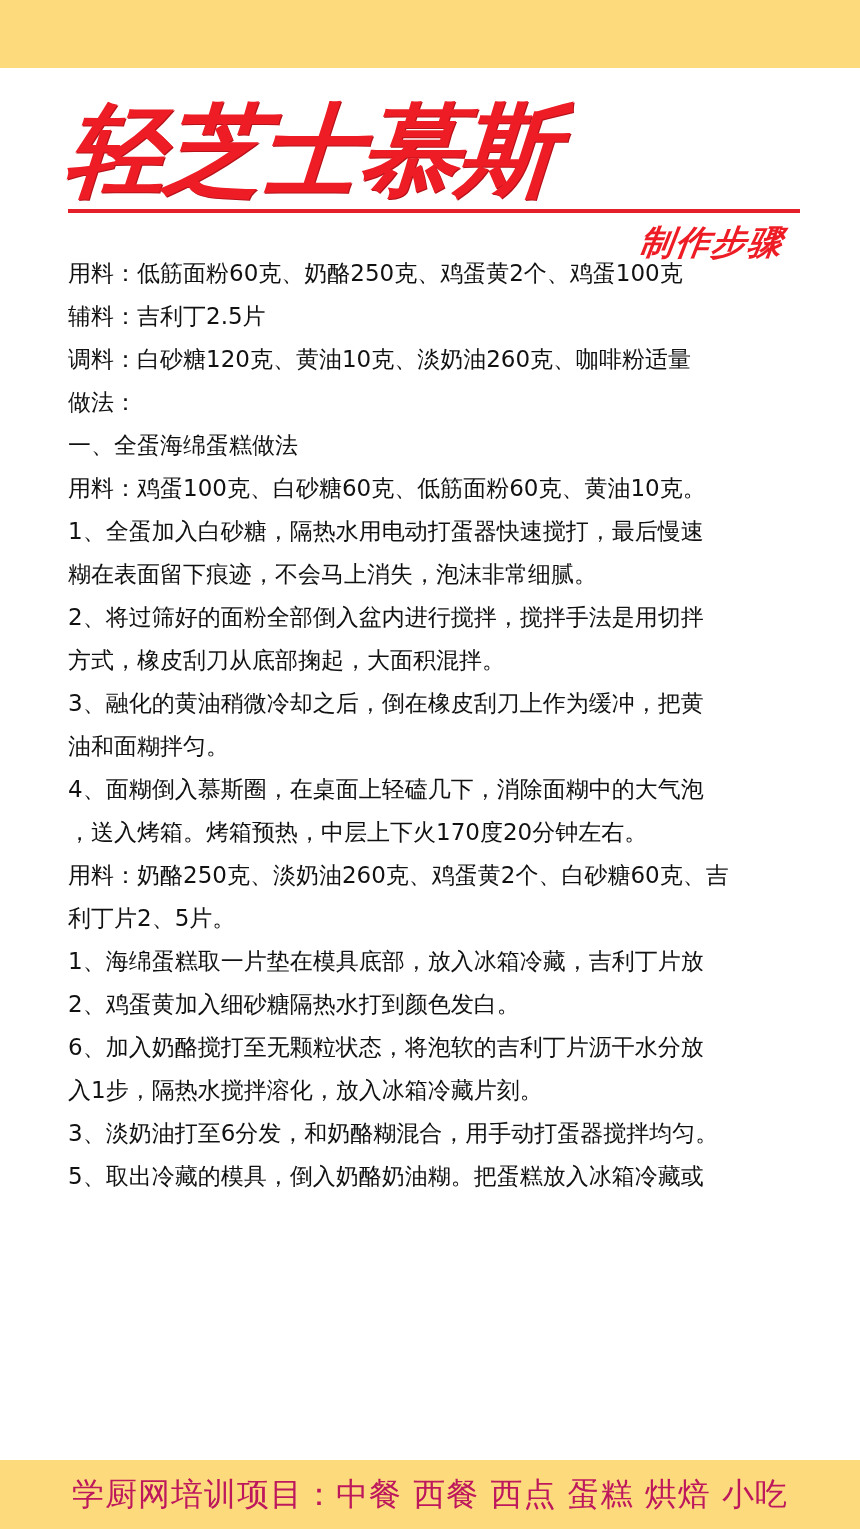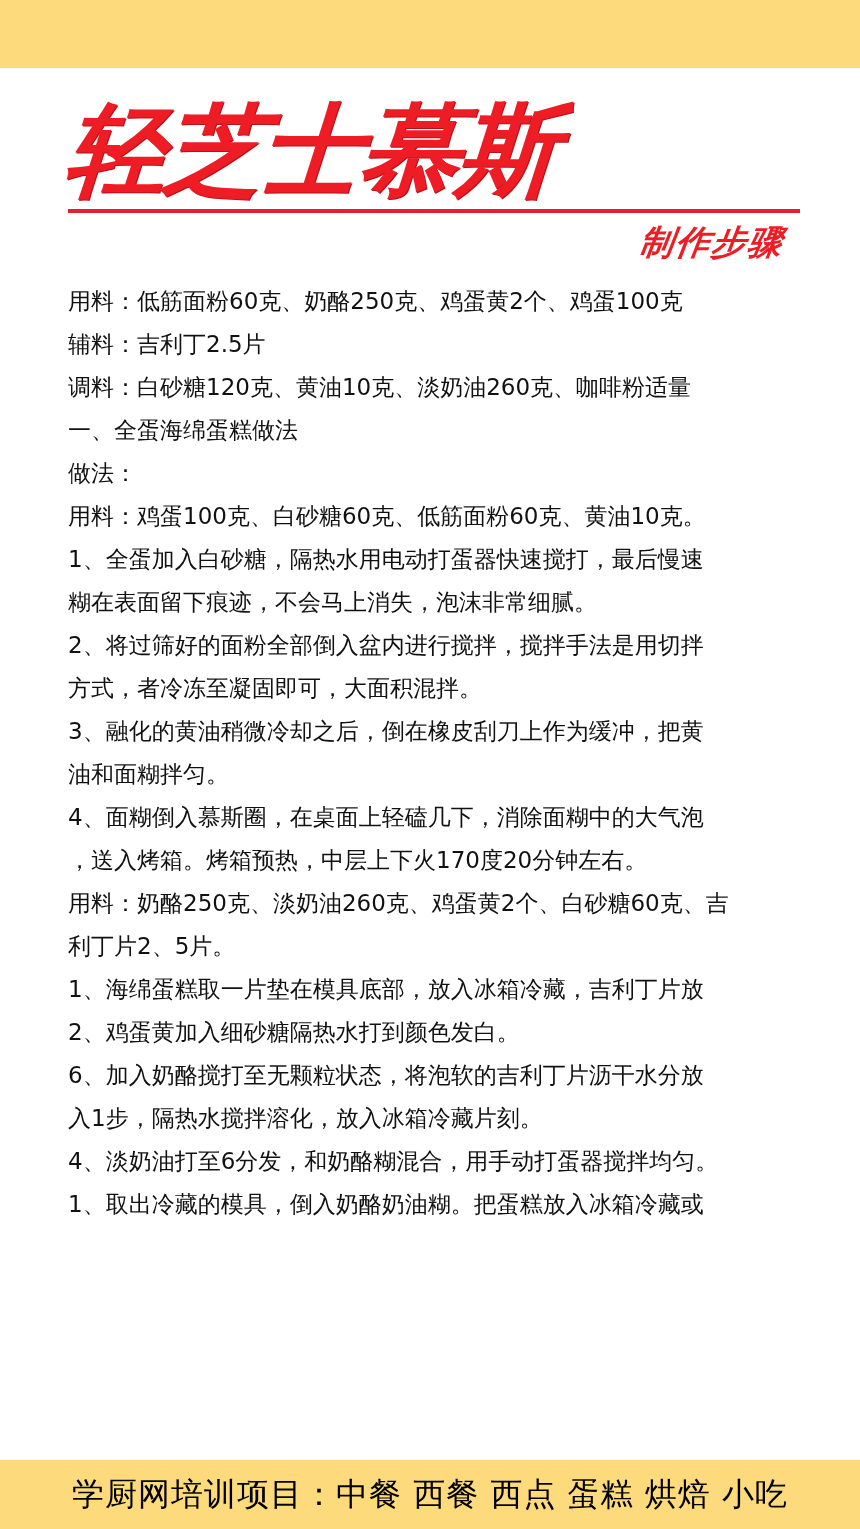--- a/index.html
+++ b/index.html
@@ -5,55 +5,55 @@
   html, body { margin:0; padding:0; }
   body { width:860px; height:1529px; background:#FFFFFF; position:relative; overflow:hidden;
          font-family:"DejaVu Sans", "Liberation Sans", sans-serif; color:#111; }
   .top-band { position:absolute; left:0; top:0; width:860px; height:68px; background:#FDDB7D; }
   .title { position:absolute; left:66px; top:96px; font-size:100px; font-weight:bold; color:#EE1C25;
            letter-spacing:-2px; line-height:110px; font-style:italic; transform:skewX(-4deg);
            font-family:"DejaVu Sans", sans-serif; text-shadow:1px 1px 0 #b5121a; }
   .title-rule { position:absolute; left:68px; top:209px; width:732px; height:4px; background:#E5202A; }
   .subtitle { position:absolute; right:76px; top:220px; font-size:34px; font-weight:bold; color:#EE1C25;
               font-style:italic; transform:skewX(-8deg); letter-spacing:2px; line-height:44px; }
-  .content { position:absolute; left:68px; top:280px; width:730px; font-size:23px; line-height:43px; }
+  .content { position:absolute; left:68px; top:252px; width:730px; font-size:23px; line-height:43px; }
   .content p { margin:0; white-space:nowrap; }
   .bottom-band { position:absolute; left:0; top:1460px; width:860px; height:69px; background:#FDDB7D;
                  display:flex; align-items:center; justify-content:center; }
-  .bottom-band span { font-size:32px; color:#000000; letter-spacing:1px; }
+  .bottom-band span { font-size:32px; color:#be185d; letter-spacing:1px; }
 </style>
 </head>
 <body>
 
 <div class="top-band"></div>
 
 <div class="title">轻芝士慕斯</div>
 <div class="title-rule"></div>
 <div class="subtitle">制作步骤</div>
 
 <div class="content">
   <p>用料：低筋面粉60克、奶酪250克、鸡蛋黄2个、鸡蛋100克</p>
   <p>辅料：吉利丁2.5片</p>
   <p>调料：白砂糖120克、黄油10克、淡奶油260克、咖啡粉适量</p>
+  <p>做法：</p>
   <p>一、全蛋海绵蛋糕做法</p>
-  <p>做法：</p>
   <p>用料：鸡蛋100克、白砂糖60克、低筋面粉60克、黄油10克。</p>
   <p>1、全蛋加入白砂糖，隔热水用电动打蛋器快速搅打，最后慢速</p>
   <p>糊在表面留下痕迹，不会马上消失，泡沫非常细腻。</p>
   <p>2、将过筛好的面粉全部倒入盆内进行搅拌，搅拌手法是用切拌</p>
-  <p>方式，者冷冻至凝固即可，大面积混拌。</p>
+  <p>方式，橡皮刮刀从底部掬起，大面积混拌。</p>
   <p>3、融化的黄油稍微冷却之后，倒在橡皮刮刀上作为缓冲，把黄</p>
   <p>油和面糊拌匀。</p>
   <p>4、面糊倒入慕斯圈，在桌面上轻磕几下，消除面糊中的大气泡</p>
   <p>，送入烤箱。烤箱预热，中层上下火170度20分钟左右。</p>
   <p>用料：奶酪250克、淡奶油260克、鸡蛋黄2个、白砂糖60克、吉</p>
   <p>利丁片2、5片。</p>
   <p>1、海绵蛋糕取一片垫在模具底部，放入冰箱冷藏，吉利丁片放</p>
   <p>2、鸡蛋黄加入细砂糖隔热水打到颜色发白。</p>
   <p>6、加入奶酪搅打至无颗粒状态，将泡软的吉利丁片沥干水分放</p>
   <p>入1步，隔热水搅拌溶化，放入冰箱冷藏片刻。</p>
-  <p>4、淡奶油打至6分发，和奶酪糊混合，用手动打蛋器搅拌均匀。</p>
-  <p>1、取出冷藏的模具，倒入奶酪奶油糊。把蛋糕放入冰箱冷藏或</p>
+  <p>3、淡奶油打至6分发，和奶酪糊混合，用手动打蛋器搅拌均匀。</p>
+  <p>5、取出冷藏的模具，倒入奶酪奶油糊。把蛋糕放入冰箱冷藏或</p>
 </div>
 
 <div class="bottom-band">
   <span>学厨网培训项目：中餐 西餐 西点 蛋糕 烘焙 小吃</span>
 </div>
 
 </body></html>

